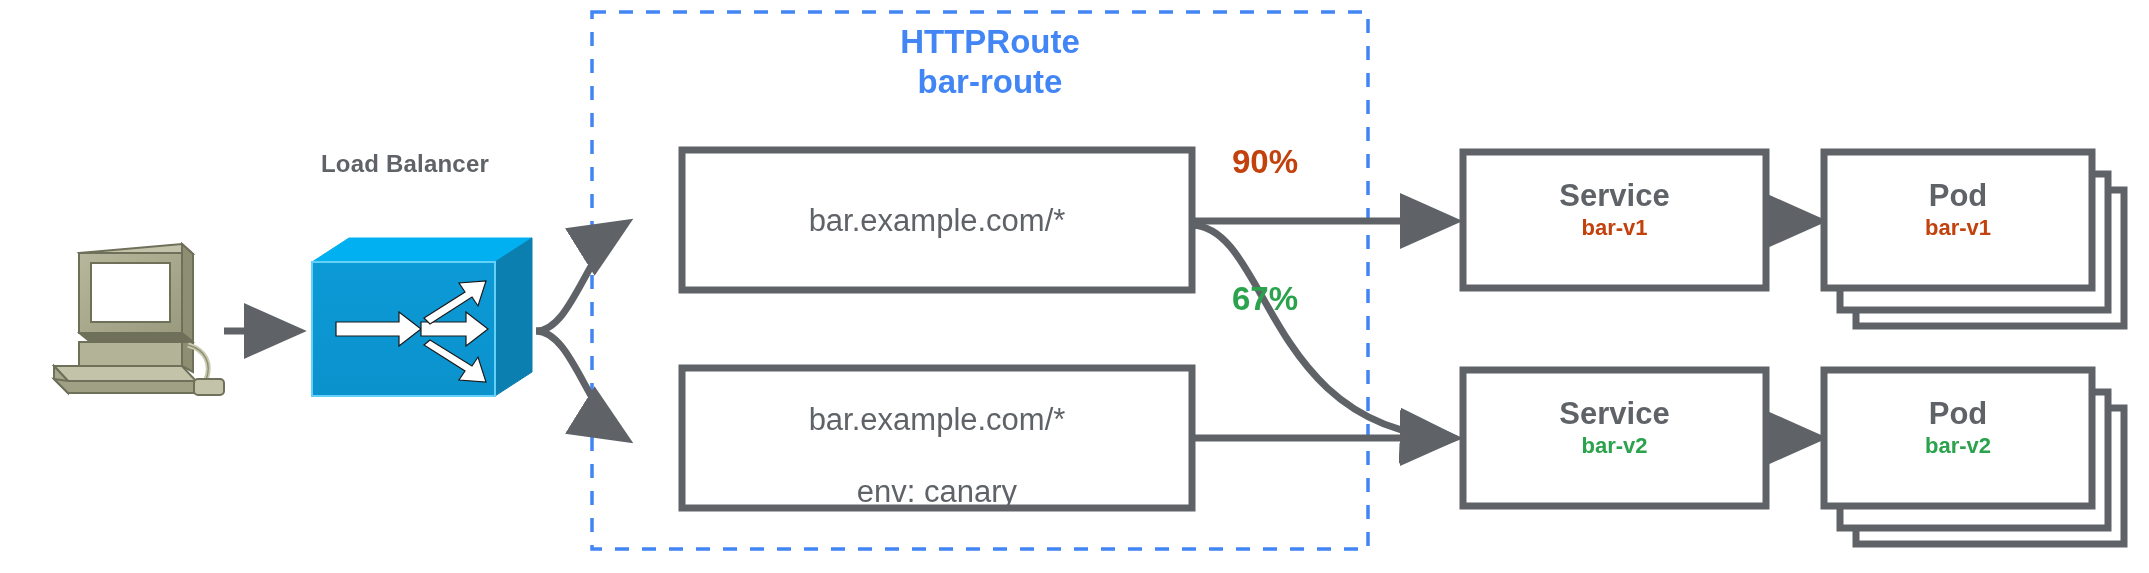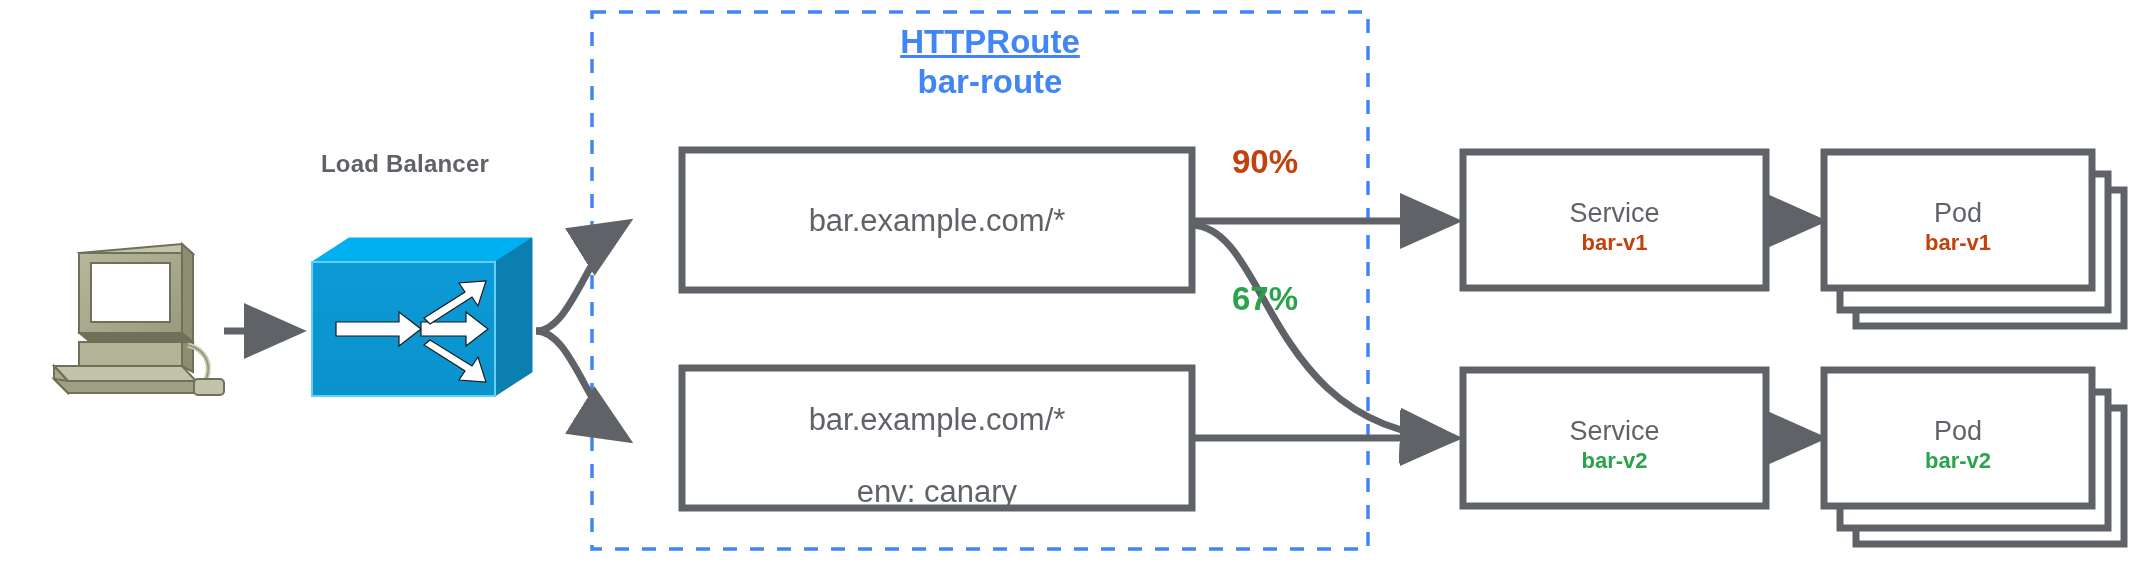--- a/index.html
+++ b/index.html
@@ -49,25 +49,24 @@
     color: #5f6368;
     line-height: 1.25;
   }
   .box-text-2 {
     font-size: 31px;
     font-weight: normal;
     color: #5f6368;
     line-height: 1.28;
   }
   .node-kind {
-    font-size: 27px;
-    color: #5f6368;
-    font-weight: normal;
+    font-size: 31px;
+    color: #5f6368;
+    font-weight: bold;
     display: block;
-    margin-top: 20px;
   }
   .node-name {
     font-size: 22px;
     font-weight: bold;
     display: block;
   }
   .pct {
     font-size: 33px;
     font-weight: bold;
   }
@@ -168,21 +167,21 @@
     <g>
       <rect x="1856" y="408" width="268" height="136" fill="#ffffff" stroke="#5f6368" stroke-width="7"></rect>
       <rect x="1840" y="392" width="268" height="136" fill="#ffffff" stroke="#5f6368" stroke-width="7"></rect>
       <rect x="1824" y="370" width="268" height="136" fill="#ffffff" stroke="#5f6368" stroke-width="7"></rect>
     </g>
   </svg>
 
   <div class="txt label-lb" style="left:200px; top:150px; width:410px;">Load Balancer</div>
 
   <div class="txt route-title" style="left:800px; top:22px; width:380px;">
-    <span style="display:block;text-decoration:underline;">HTTPRoute</span>
+    <span style="display:block;">HTTPRoute</span>
     <span style="display:block;">bar-route</span>
   </div>
 
   <div class="txt box-text" style="left:682px; top:202px; width:510px;">
     <span>bar.example.com/*</span>
   </div>
 
   <div class="txt box-text-2" style="left:682px; top:400px; width:510px;">
     <span style="display:block;">bar.example.com/*</span>
     <span style="display:block;margin-top:32px;">env: canary</span>

